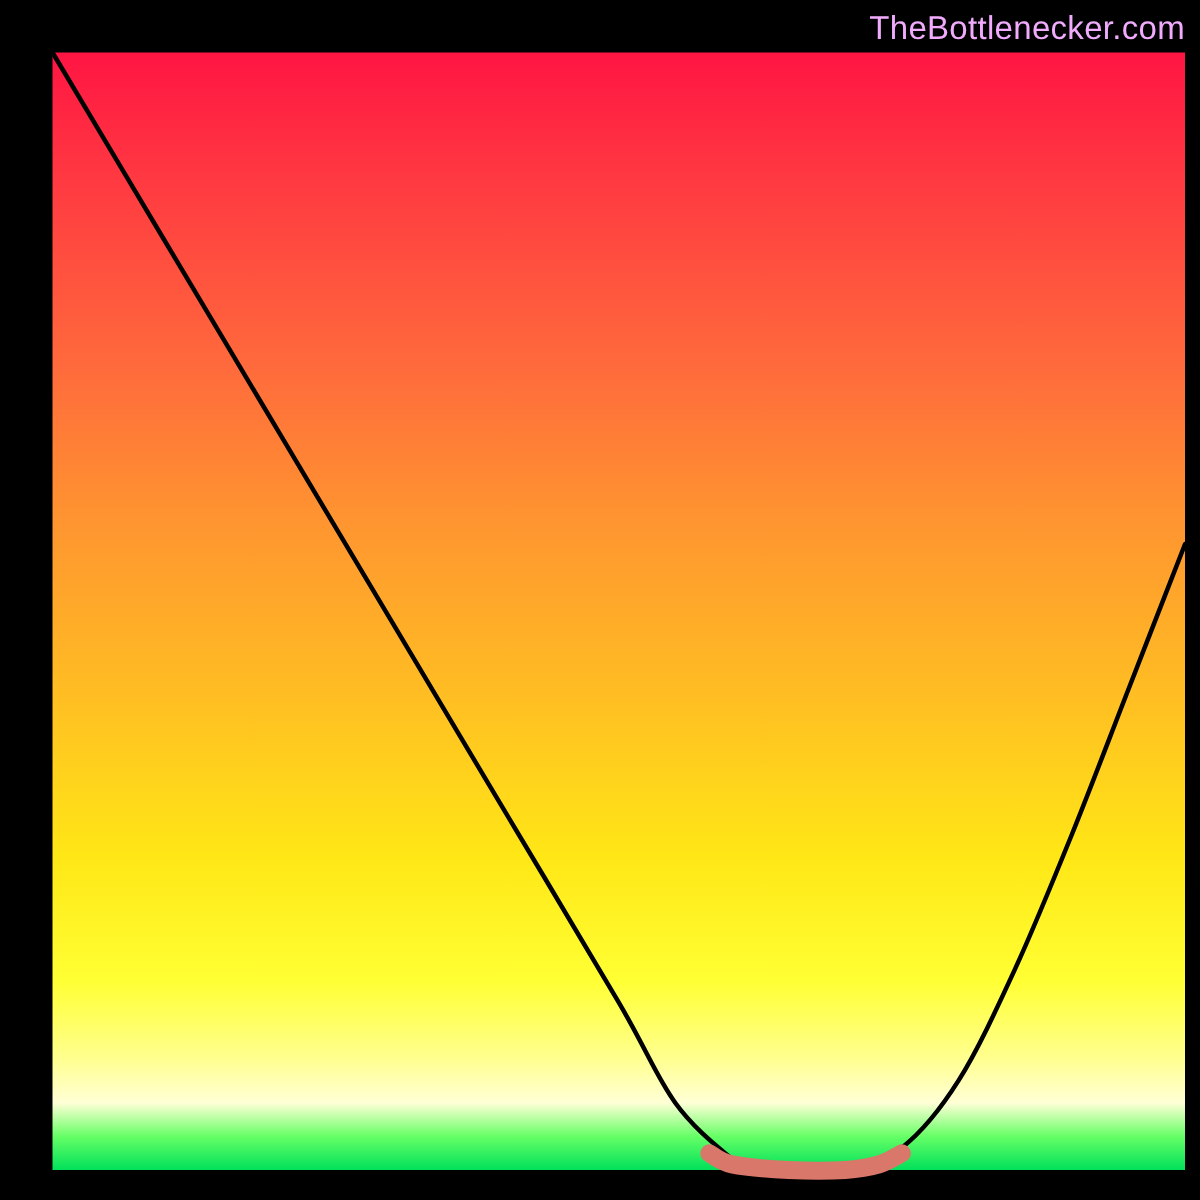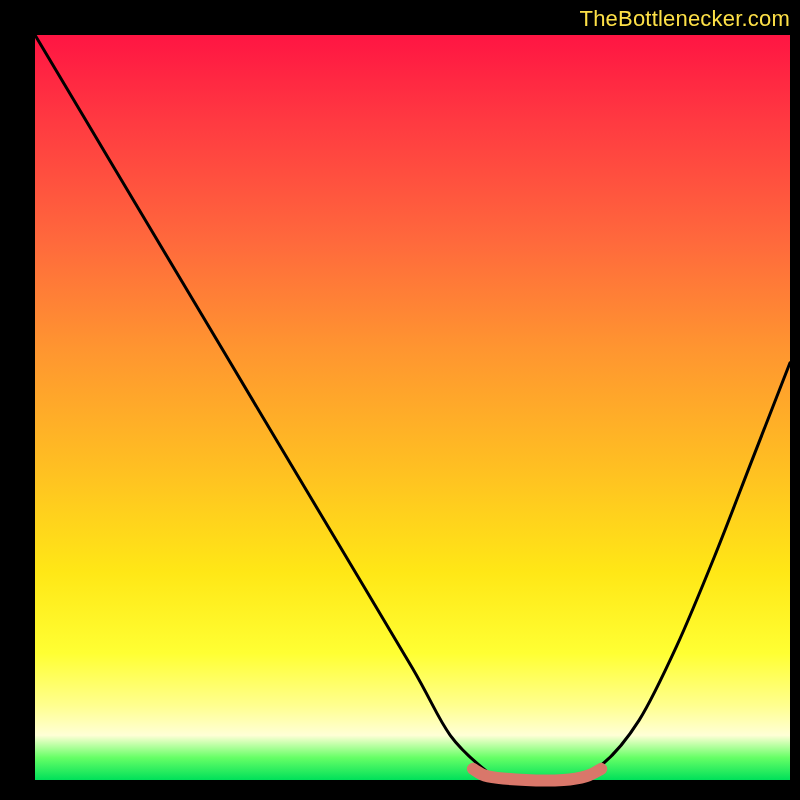--- a/index.html
+++ b/index.html
@@ -37,21 +37,21 @@
       #ffff8f 90%,
       #ffffd6 94%,
       #66ff66 97%,
       #00e05a 100%
     );
   }
   .attribution {
     position: absolute;
     top: 6px;
     right: 10px;
-    color: #fde047;
+    color: #f0abfc;
     font-size: 22px;
     font-weight: 400;
     letter-spacing: 0.2px;
   }
   svg.curve {
     position: absolute;
     left: 0;
     top: 0;
     width: 755px;
     height: 745px;

